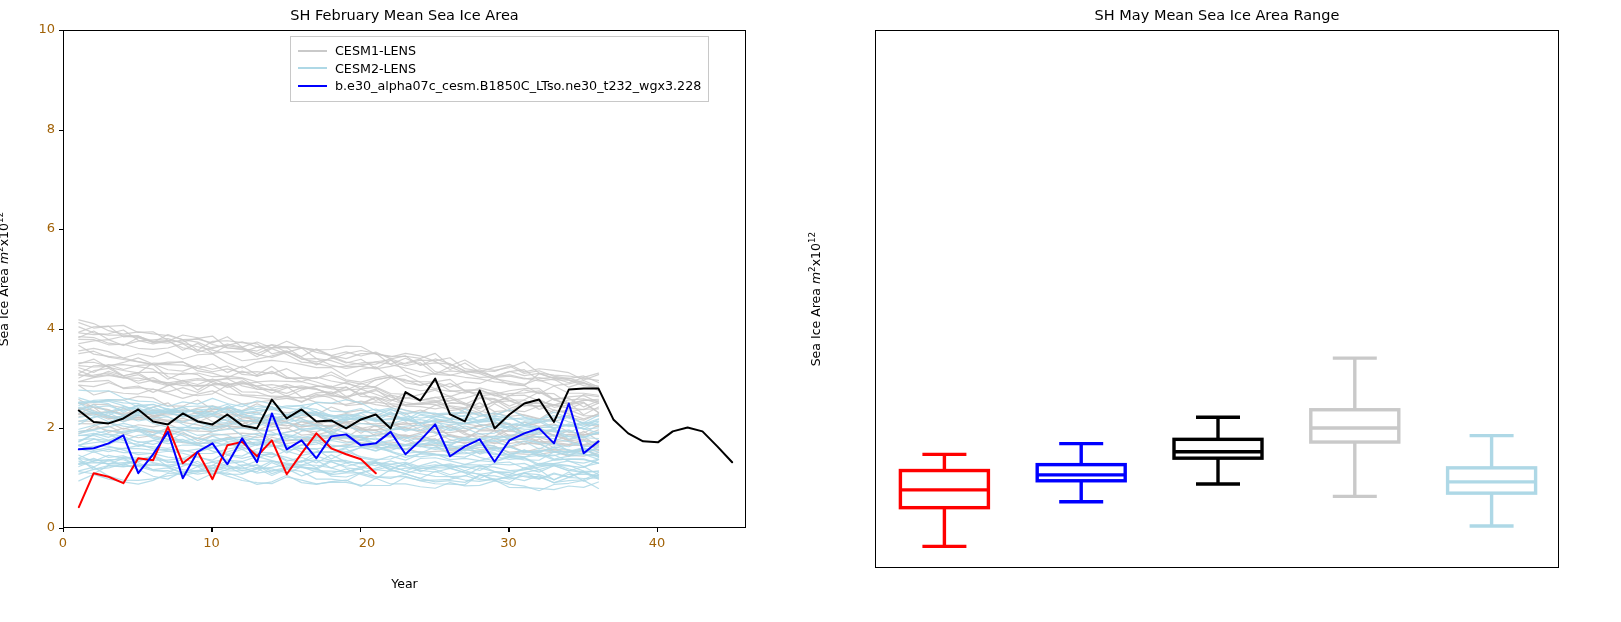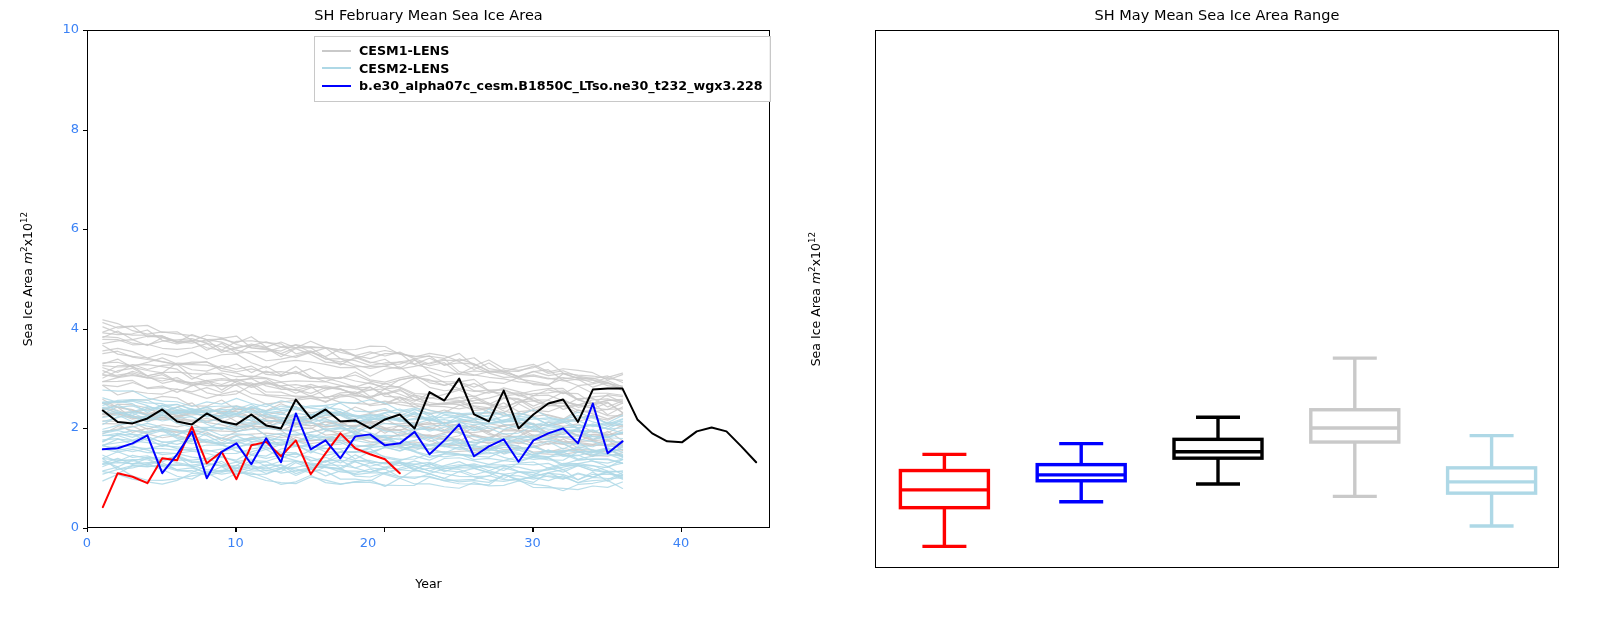--- a/index.html
+++ b/index.html
@@ -1,25 +1,25 @@
 <!DOCTYPE html>
 <html><head>
 <meta charset="utf-8">
 <style>
   html,body{margin:0;padding:0;background:#ffffff;}
   body{width:1621px;height:622px;font-family:"DejaVu Sans","Liberation Sans",sans-serif;overflow:hidden;}
   .figure{position:relative;width:1621px;height:622px;background:#fff;}
   .panel{position:absolute;top:0;height:622px;}
-  #panel-left{left:0;width:810px;margin-left:24px;}
+  #panel-left{left:0;width:810px;}
   #panel-right{left:811px;width:810px;}
   .panel-title{position:absolute;text-align:center;font-size:14.5px;color:#000;white-space:nowrap;}
   .axes{position:absolute;border:1.1px solid #000;box-sizing:border-box;background:transparent;}
   .axes-inner{position:absolute;inset:0;overflow:hidden;}
   svg{display:block;}
-  .ytick-label,.xtick-label{position:absolute;font-size:13px;color:#3b82f6;}
+  .ytick-label,.xtick-label{position:absolute;font-size:13px;color:#a16207;}
   .ytick-label{text-align:right;}
   .xtick-label{text-align:center;}
   .tickmark{position:absolute;background:#000;}
   .axis-label{position:absolute;font-size:12.5px;color:#000;text-align:center;}
   .ylabel-rot{transform-origin:50% 50%;transform:rotate(-90deg);white-space:nowrap;}
   .legend-box{position:absolute;border:1px solid #c8c8c8;background:rgba(255,255,255,0.94);
     padding:5px 7px 6px 7px;box-sizing:border-box;}
   .legend-row{display:flex;align-items:center;height:17.5px;}
   .legend-swatch{width:29px;height:0;border-top-width:2px;border-top-style:solid;margin-right:8px;flex:0 0 29px;}
   .legend-text{font-size:12.7px;color:#000;white-space:nowrap;line-height:17.5px;}
@@ -48,21 +48,21 @@
         <div class="tickmark" style="left: 59px; top: 129.6px; width: 4px; height: 1.1px;"></div>
         <div class="ytick-label" style="left: 23px; top: 21px; width: 32px;">10</div>
         <div class="tickmark" style="left: 59px; top: 30px; width: 4px; height: 1.1px;"></div>
       </div>
 
     <div id="left-xticks">
         <div class="xtick-label" style="left: 38px; top: 535px; width: 50px;">0</div>
         <div class="tickmark" style="left: 63px; top: 528px; width: 1.1px; height: 4px;"></div>
         <div class="xtick-label" style="left: 186.478px; top: 535px; width: 50px;">10</div>
         <div class="tickmark" style="left: 211.478px; top: 528px; width: 1.1px; height: 4px;"></div>
-        <div class="xtick-label" style="left: 319px; top: 535px; width: 50px;">20</div>
+        <div class="xtick-label" style="left: 342px; top: 535px; width: 50px;">20</div>
         <div class="tickmark" style="left: 359.957px; top: 528px; width: 1.1px; height: 4px;"></div>
         <div class="xtick-label" style="left: 483.435px; top: 535px; width: 50px;">30</div>
         <div class="tickmark" style="left: 508.435px; top: 528px; width: 1.1px; height: 4px;"></div>
         <div class="xtick-label" style="left: 631.913px; top: 535px; width: 50px;">40</div>
         <div class="tickmark" style="left: 656.913px; top: 528px; width: 1.1px; height: 4px;"></div>
       </div>
 
     <div class="axis-label ylabel-rot" id="left-ylabel" style="left: -127px; top: 271px; width: 260px;">
       <span>Sea Ice Area </span><span class="ital">m</span><sup>2</sup><span>x10</span><sup>12</sup>
     </div>
@@ -156,21 +156,21 @@
               <path d="M14.85 371.20 L29.70 370.84 L44.54 370.06 L59.39 374.60 L74.24 380.84 L89.09 376.17 L103.93 381.93 L118.78 384.57 L133.63 385.07 L148.48 375.08 L163.33 381.76 L178.17 380.95 L193.02 382.97 L207.87 376.03 L222.72 384.31 L237.57 376.36 L252.41 378.39 L267.26 384.97 L282.11 384.40 L296.96 385.33 L311.80 390.66 L326.65 381.96 L341.50 388.74 L356.35 381.01 L371.20 382.87 L386.04 381.97 L400.89 381.48 L415.74 391.08 L430.59 387.64 L445.43 394.16 L460.28 390.77 L475.13 391.14 L489.98 389.63 L504.83 395.66 L519.67 392.91 L534.52 390.07" fill="none" stroke="#aed8e6" stroke-width="1.2" stroke-linejoin="round" stroke-linecap="round" opacity="0.85"></path>
               <path d="M14.85 408.95 L29.70 407.58 L44.54 413.46 L59.39 407.29 L74.24 410.71 L89.09 413.39 L103.93 409.18 L118.78 408.29 L133.63 414.20 L148.48 408.52 L163.33 407.44 L178.17 408.58 L193.02 408.40 L207.87 409.89 L222.72 415.15 L237.57 417.37 L252.41 417.84 L267.26 415.77 L282.11 414.68 L296.96 415.72 L311.80 420.17 L326.65 414.41 L341.50 418.50 L356.35 421.98 L371.20 415.96 L386.04 422.90 L400.89 422.63 L415.74 420.56 L430.59 422.16 L445.43 426.44 L460.28 428.86 L475.13 429.26 L489.98 420.86 L504.83 424.14 L519.67 417.85 L534.52 426.45" fill="none" stroke="#aed8e6" stroke-width="1.2" stroke-linejoin="round" stroke-linecap="round" opacity="0.85"></path>
             </g>
             <path d="M14.85 476.09 L29.70 442.22 L44.54 445.71 L59.39 452.18 L74.24 427.28 L89.09 429.28 L103.93 395.91 L118.78 432.26 L133.63 420.81 L148.48 448.20 L163.33 414.34 L178.17 410.85 L193.02 425.29 L207.87 409.36 L222.72 443.22 L237.57 422.30 L252.41 402.38 L267.26 417.32 L282.11 423.30 L296.96 428.28 L311.80 442.22" fill="none" stroke="#ff0000" stroke-width="2" stroke-linejoin="round" stroke-linecap="round"></path>
             <path d="M14.85 418.32 L29.70 417.32 L44.54 412.34 L59.39 404.38 L74.24 442.22 L89.09 423.30 L103.93 400.89 L118.78 447.20 L133.63 420.81 L148.48 412.34 L163.33 433.26 L178.17 407.36 L193.02 431.27 L207.87 382.46 L222.72 418.32 L237.57 409.36 L252.41 427.28 L267.26 405.37 L282.11 403.38 L296.96 414.34 L311.80 412.34 L326.65 400.89 L341.50 423.30 L356.35 409.36 L371.20 393.42 L386.04 425.29 L400.89 415.33 L415.74 408.36 L430.59 430.77 L445.43 409.36 L460.28 402.38 L475.13 397.40 L489.98 412.34 L504.83 372.50 L519.67 422.30 L534.52 410.35" fill="none" stroke="#0000ff" stroke-width="2" stroke-linejoin="round" stroke-linecap="round"></path>
             <path d="M14.85 379.48 L29.70 390.93 L44.54 392.42 L59.39 387.44 L74.24 378.48 L89.09 390.43 L103.93 393.42 L118.78 382.46 L133.63 390.43 L148.48 393.42 L163.33 383.46 L178.17 394.42 L193.02 397.40 L207.87 368.52 L222.72 387.44 L237.57 378.48 L252.41 390.43 L267.26 389.44 L282.11 397.40 L296.96 388.44 L311.80 383.46 L326.65 397.40 L341.50 361.05 L356.35 369.52 L371.20 347.60 L386.04 383.46 L400.89 390.43 L415.74 359.56 L430.59 397.40 L445.43 383.46 L460.28 372.50 L475.13 368.52 L489.98 390.93 L504.83 358.56 L519.67 357.56 L534.52 357.56 L549.37 388.44 L564.22 402.38 L579.07 410.35 L593.91 411.35 L608.76 400.39 L623.61 396.41 L638.46 400.39 L653.30 415.33 L668.15 431.27" fill="none" stroke="#000000" stroke-width="2" stroke-linejoin="round" stroke-linecap="round"></path>
           </svg>
       </div>
     </div>
 
-    <div class="legend-box" id="left-legend" style="left:290px;top:36px;font-weight:bold;">
+    <div class="legend-box" id="left-legend" style="left:290px;top:36px;">
         <div class="legend-row">
           <div class="legend-swatch" style="border-top-color: rgb(201, 201, 201);"></div>
           <div class="legend-text">CESM1-LENS</div>
         </div>
         <div class="legend-row">
           <div class="legend-swatch" style="border-top-color: rgb(174, 216, 230);"></div>
           <div class="legend-text">CESM2-LENS</div>
         </div>
         <div class="legend-row">
           <div class="legend-swatch" style="border-top-color: rgb(0, 0, 255);"></div>

